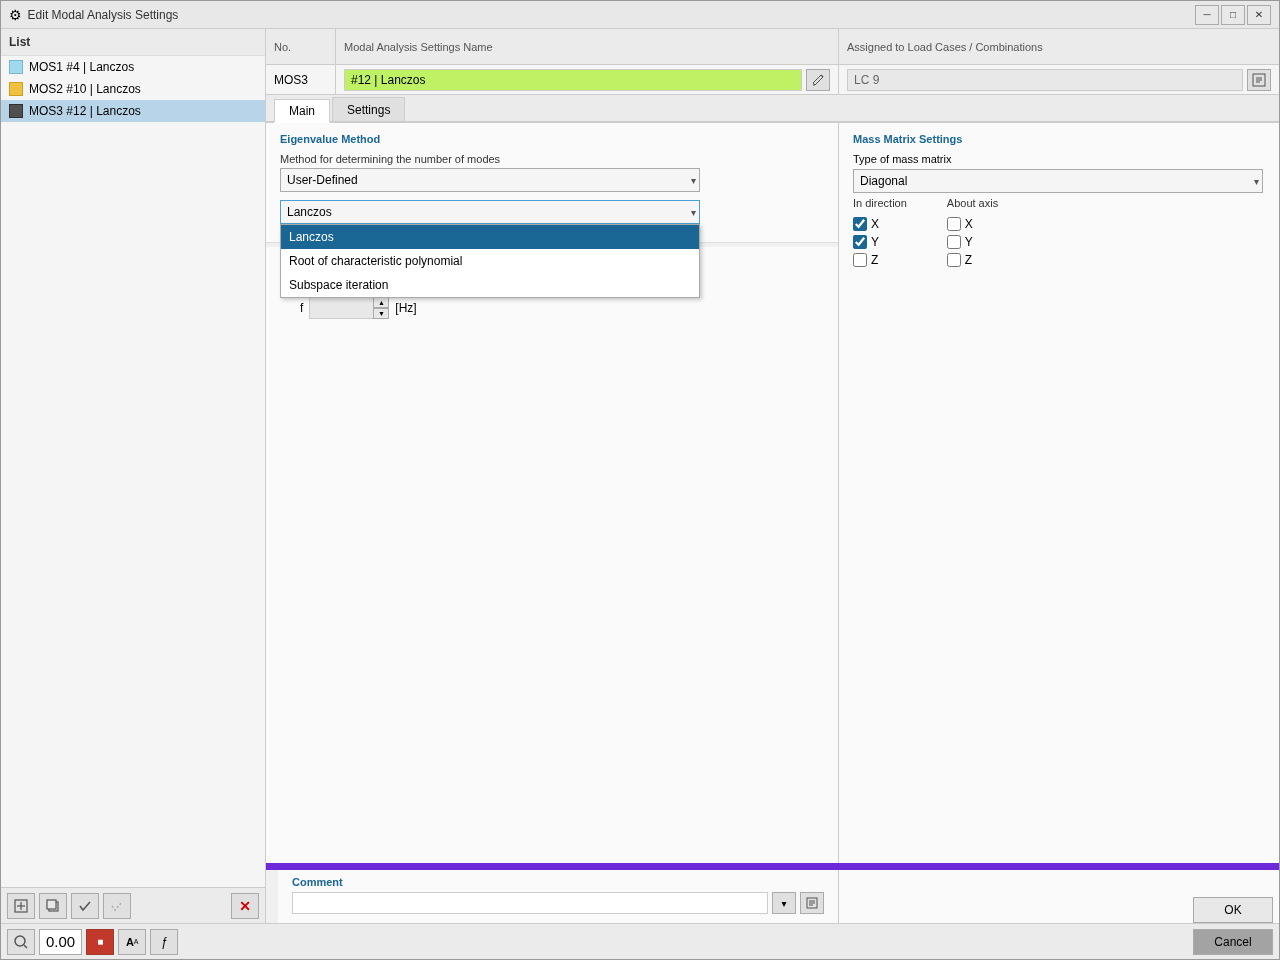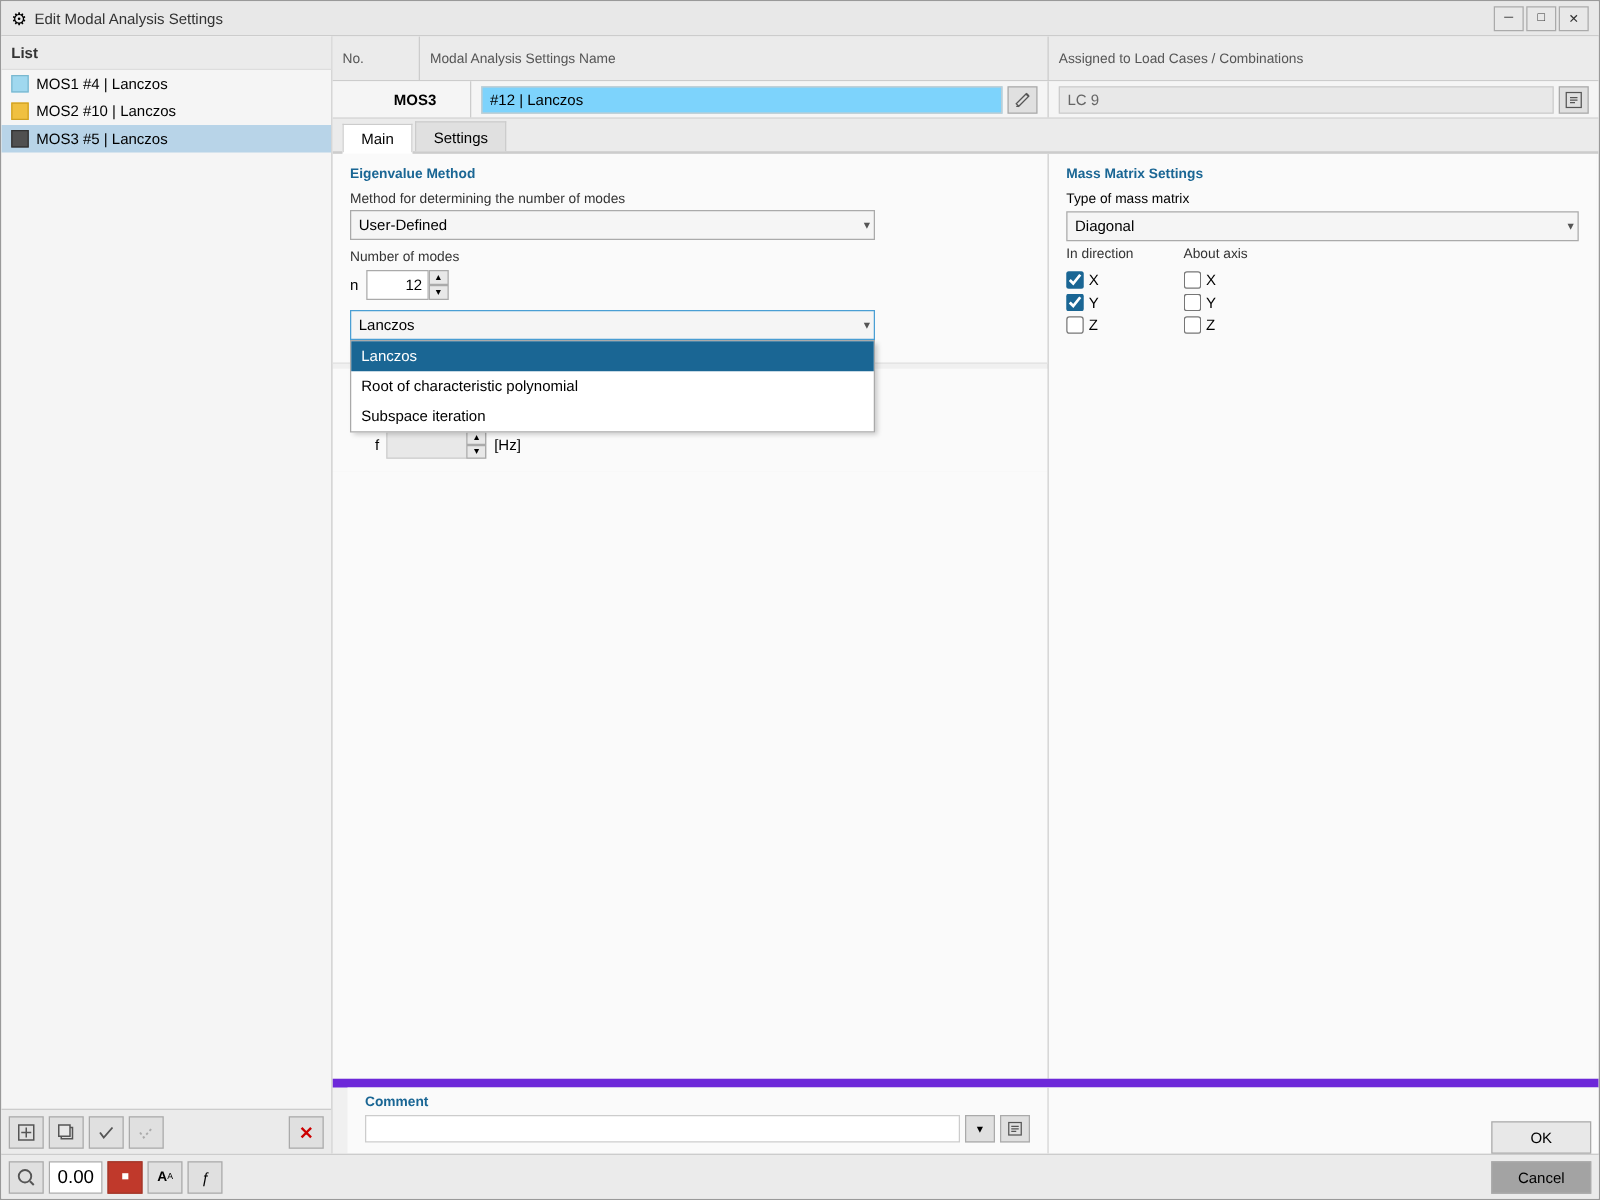--- a/index.html
+++ b/index.html
@@ -106,29 +106,29 @@
       flex-shrink: 0;
     }
     .sub-header-cell {
       padding: 0 8px;
       border-right: 1px solid #ccc;
       height: 100%;
       display: flex;
       align-items: center;
       gap: 6px;
     }
-    .sub-header-cell.no-label { width: 70px; font-weight: bold; font-size: 12px; margin-left: 41px; }
+    .sub-header-cell.no-label { width: 70px; font-weight: normal; font-size: 12px; }
     .sub-header-cell.name { flex: 1; }
     .sub-header-cell.lc { width: 440px; }
 
     .field-input {
       flex: 1;
       height: 22px;
       border: 1px solid #ccc;
-      background: #7dd3fc;
+      background: #bef264;
       padding: 2px 6px;
       font-size: 12px;
     }
     .field-input.disabled { background: #e8e8e8; color: #666; }
 
     .icon-btn {
       width: 24px; height: 22px;
       background: #e0e0e0;
       border: 1px solid #aaa;
       cursor: pointer;
@@ -368,21 +368,21 @@
         <div class="list-item">
           <div class="list-icon icon-cyan"></div>
           <span>MOS1  #4 | Lanczos</span>
         </div>
         <div class="list-item">
           <div class="list-icon icon-yellow"></div>
           <span>MOS2  #10 | Lanczos</span>
         </div>
         <div class="list-item selected">
           <div class="list-icon icon-dark"></div>
-          <span>MOS3  #5 | Lanczos</span>
+          <span>MOS3  #12 | Lanczos</span>
         </div>
       </div>
 
       <div class="bottom-toolbar">
         <button class="toolbar-btn" title="Add">
           <svg width="16" height="16" viewBox="0 0 16 16">
               <rect x="2" y="2" width="12" height="12" fill="none" stroke="#555" stroke-width="1.2"></rect>
               <line x1="8" y1="4" x2="8" y2="12" stroke="#555" stroke-width="1.2"></line>
               <line x1="4" y1="8" x2="12" y2="8" stroke="#555" stroke-width="1.2"></line>
             </svg>
@@ -470,33 +470,20 @@
               <div style="position:relative; display:inline-block;">
                 <select class="select-field">
                   <option>User-Defined</option>
                   <option>Based on frequency range</option>
                   <option>All</option>
                 </select>
                 <span class="select-arrow">▾</span>
               </div>
             </div>
 
-            <div class="form-group">
-              <div class="form-label">Number of modes</div>
-              <div class="number-modes">
-                <span class="n-label">n</span>
-                <div class="number-input-wrapper">
-                  <input class="number-input" type="text" value="12" style="">
-                  <div class="spin-btns">
-                    <button class="spin-btn">▲</button>
-                    <button class="spin-btn">▼</button>
-                  </div>
-                </div>
-              </div>
-            </div>
 
             <div class="form-group">
               <div class="eigenvalue-dropdown-wrapper">
                 <div style="position:relative; display:inline-block; width:420px;">
                   <select class="dropdown-select" style="width:420px;">
                     <option selected="">Lanczos</option>
                     <option>Root of characteristic polynomial</option>
                     <option>Subspace iteration</option>
                   </select>
                   <span class="select-arrow">▾</span>

